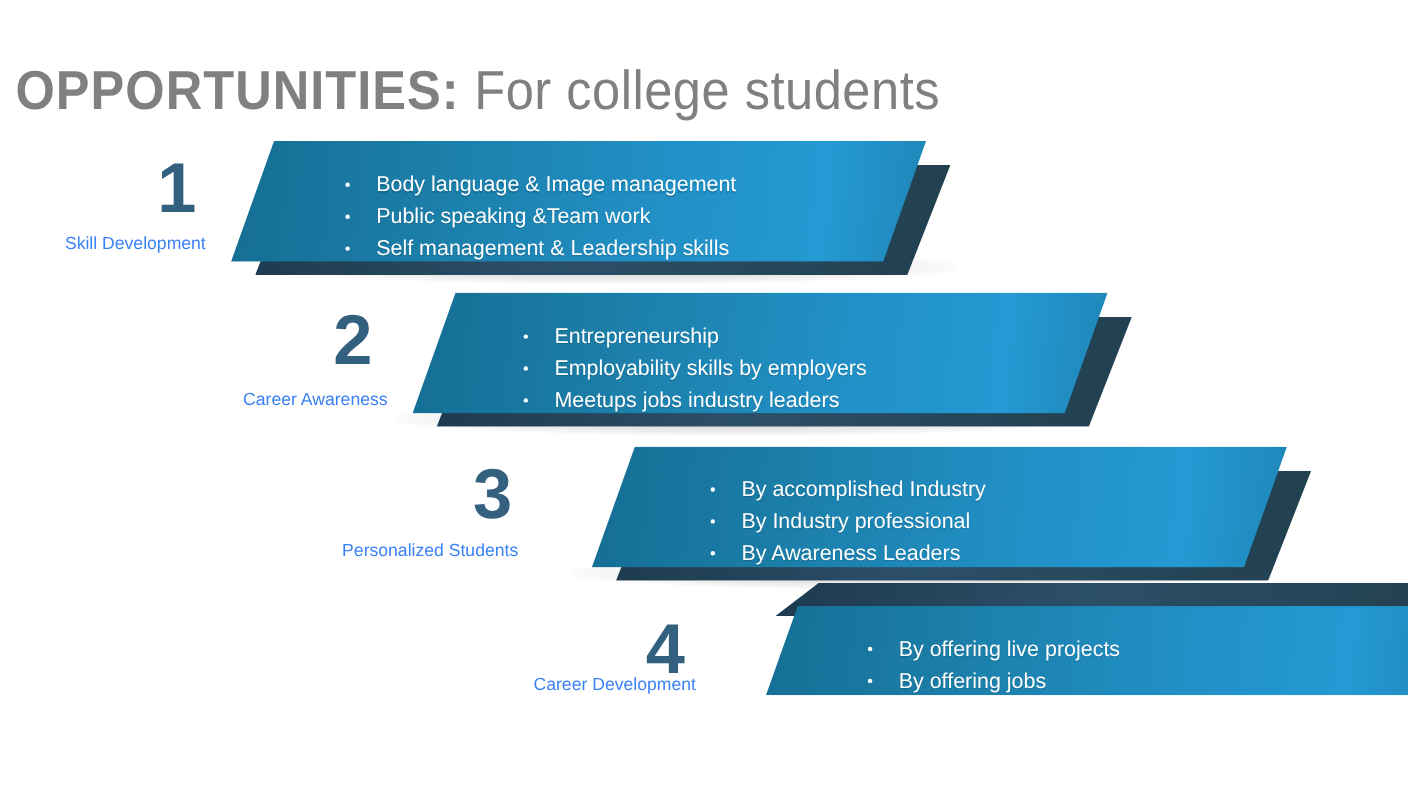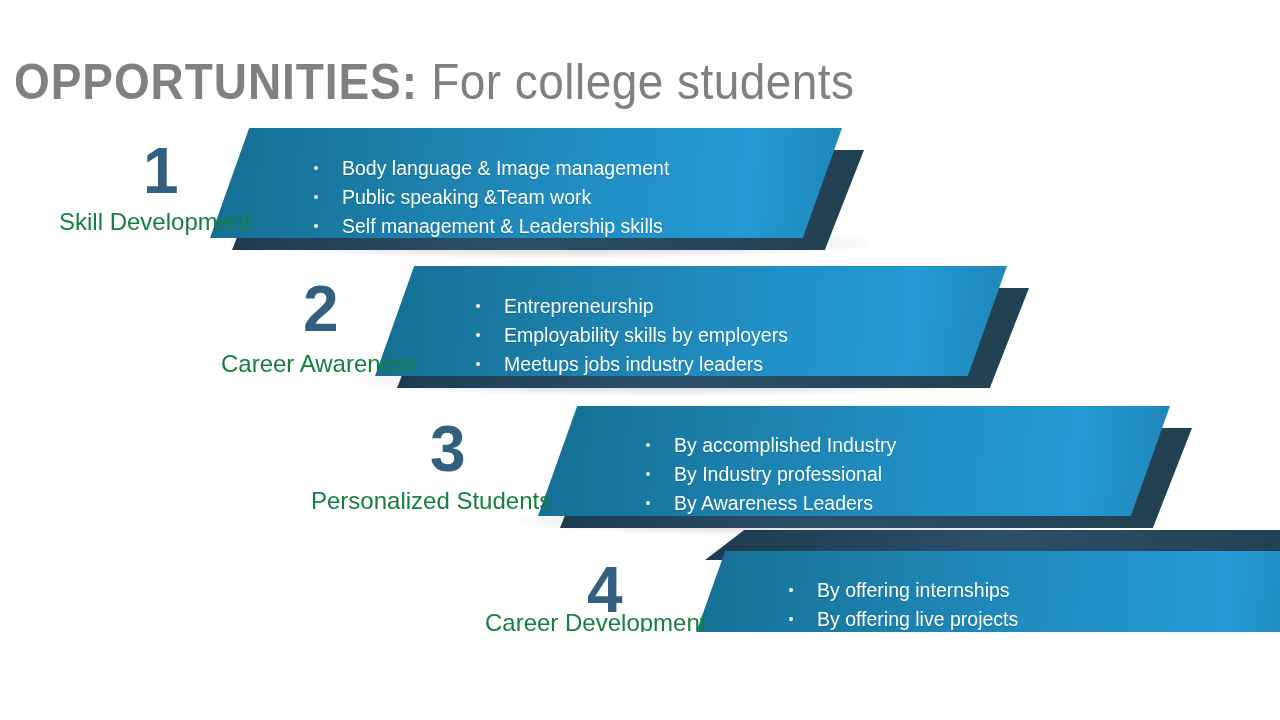--- a/index.html
+++ b/index.html
@@ -101,23 +101,23 @@
     font-size: 64px;
     font-weight: bold;
     line-height: 64px;
     color: #34607f;
     text-shadow: 0 1px 1px rgba(255,255,255,0.6);
   }
 
   
   .step-label {
     position: absolute;
-    font-size: 24px;
+    font-size: 16px;
     line-height: 24px;
-    color: #15803d;
+    color: #3b82f6;
     white-space: nowrap;
   }
 </style>
 </head>
 <body>
 
 <div id="slide">
 
   <div id="title">
     <span class="t-strong">OPPORTUNITIES:</span><span class="t-rest"> For college students</span>
@@ -160,21 +160,20 @@
     </ul>
     <div class="step-num" style="left:430px; top:417px;">3</div>
     <div class="step-label" style="left:311px; top:489px;">Personalized Students</div>
   </div>
 
   <div class="step">
     <div class="band-glow" style="left:680px; top:648px; width:620px; height:30px;"></div>
     <div class="band-shadow" style="left:705px; top:530px; width:632px; height:30px;"></div>
     <div class="band-face" style="left:686px; top:551px; width:632px; height:110px;"></div>
     <ul class="bullets" style="left:775px; top:564px;">
-      <li>By offering internships</li>
       <li>By offering live projects</li>
       <li>By offering jobs</li>
     </ul>
     <div class="step-num" style="left:587px; top:558px;">4</div>
     <div class="step-label" style="left:485px; top:611px;">Career Development</div>
   </div>
 
 </div>
 
 </body></html>

